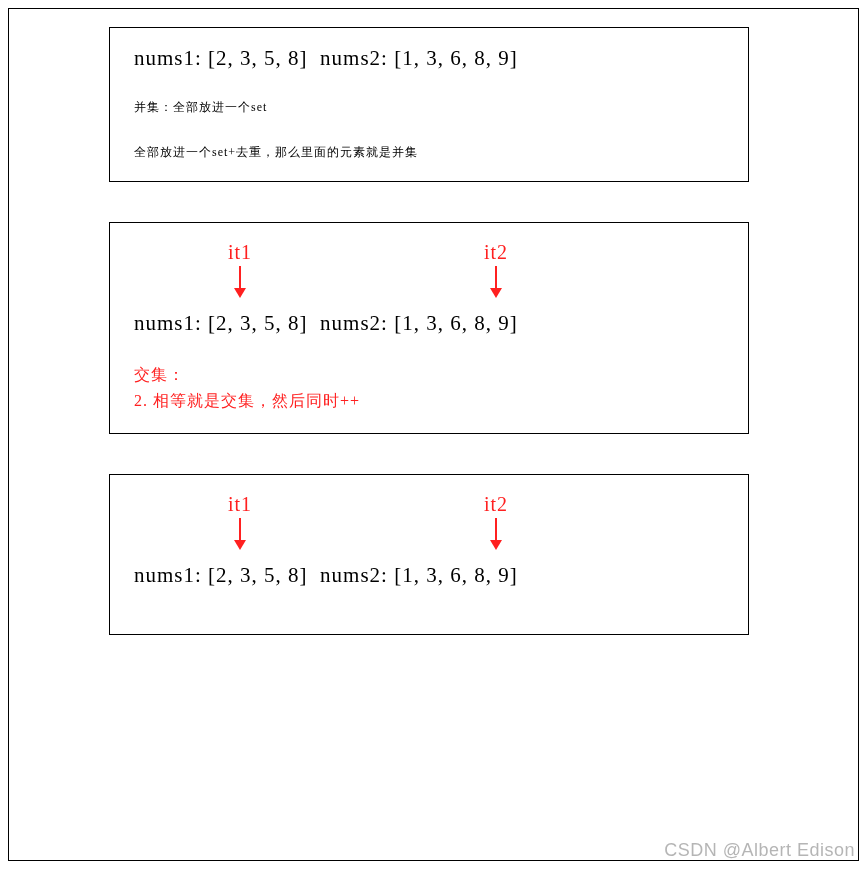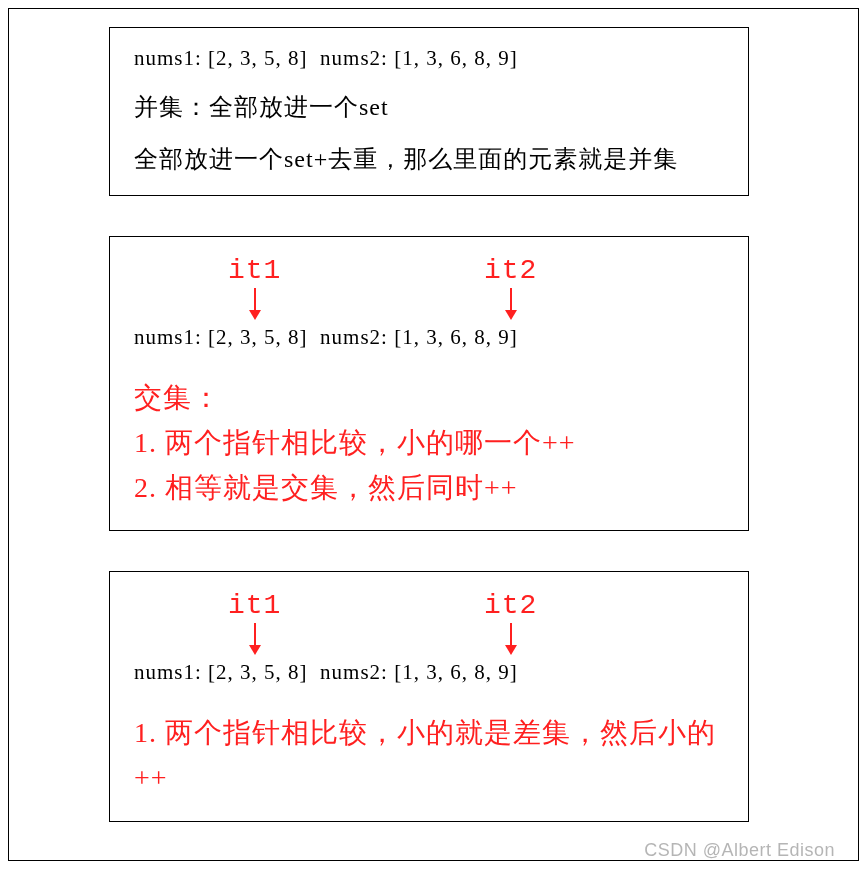--- a/index.html
+++ b/index.html
@@ -30,62 +30,62 @@
     width: 640px;
   }
   .panel:last-of-type { margin-bottom: 0; }
   .mono {
     font-family: Liberation Serif, serif;
     font-size: 21px;
     letter-spacing: 1px;
     white-space: pre;
   }
   .text-line {
-    font-size: 24px;
-    margin-top: 20px;
+    font-size: 12px;
+    margin-top: 28px;
     letter-spacing: 1px;
   }
   .red { color: #ff2020; }
   .pointer-row {
     position: relative;
     height: 70px;
   }
   .pointer {
     position: absolute;
     display: flex;
     flex-direction: column;
     align-items: center;
-    font-family: Liberation Mono, monospace;
-    font-size: 28px;
+    font-family: Liberation Serif, serif;
+    font-size: 20px;
     color: #ff2020;
     letter-spacing: 1px;
   }
   .arrow-shaft {
     width: 2px;
     height: 22px;
     background: #ff2020;
     margin-top: 2px;
   }
   .arrow-head {
     width: 0; height: 0;
     border-left: 6px solid transparent;
     border-right: 6px solid transparent;
     border-top: 10px solid #ff2020;
   }
   .watermark {
     position: absolute;
-    right: 32px;
+    right: 12px;
     bottom: 8px;
     color: rgba(120,120,120,0.55);
     font-family: Arial, sans-serif;
     font-size: 18px;
     letter-spacing: 0.5px;
     pointer-events: none;
   }
-  .rule-block { margin-top: 26px; font-size: 28px; letter-spacing: 1px; line-height: 1.6; }
+  .rule-block { margin-top: 26px; font-size: 16px; letter-spacing: 1px; line-height: 1.6; }
 </style>
 </head>
 <body>
 
 <div class="outer-frame">
 
   <div class="panel">
     <div class="mono">nums1: [2, 3, 5, 8]  nums2: [1, 3, 6, 8, 9]</div>
     <div class="text-line">并集：全部放进一个set</div>
     <div class="text-line">全部放进一个set+去重，那么里面的元素就是并集</div>
@@ -100,39 +100,37 @@
       </div>
       <div class="pointer" style="left:350px;">
         <span>it2</span>
         <div class="arrow-shaft"></div>
         <div class="arrow-head"></div>
       </div>
     </div>
     <div class="mono">nums1: [2, 3, 5, 8]  nums2: [1, 3, 6, 8, 9]</div>
     <div class="rule-block red">
       <div>交集：</div>
-      <div>1. 两个指针相比较，小的哪一个++</div>
       <div>2. 相等就是交集，然后同时++</div>
     </div>
   </div>
 
   <div class="panel">
     <div class="pointer-row">
       <div class="pointer" style="left:94px;">
         <span>it1</span>
         <div class="arrow-shaft"></div>
         <div class="arrow-head"></div>
       </div>
       <div class="pointer" style="left:350px;">
         <span>it2</span>
         <div class="arrow-shaft"></div>
         <div class="arrow-head"></div>
       </div>
     </div>
     <div class="mono">nums1: [2, 3, 5, 8]  nums2: [1, 3, 6, 8, 9]</div>
     <div class="rule-block red">
-      <div>1. 两个指针相比较，小的就是差集，然后小的++</div>
     </div>
   </div>
 
 </div>
 
 <div class="watermark">CSDN @Albert Edison</div>
 
 </body></html>

